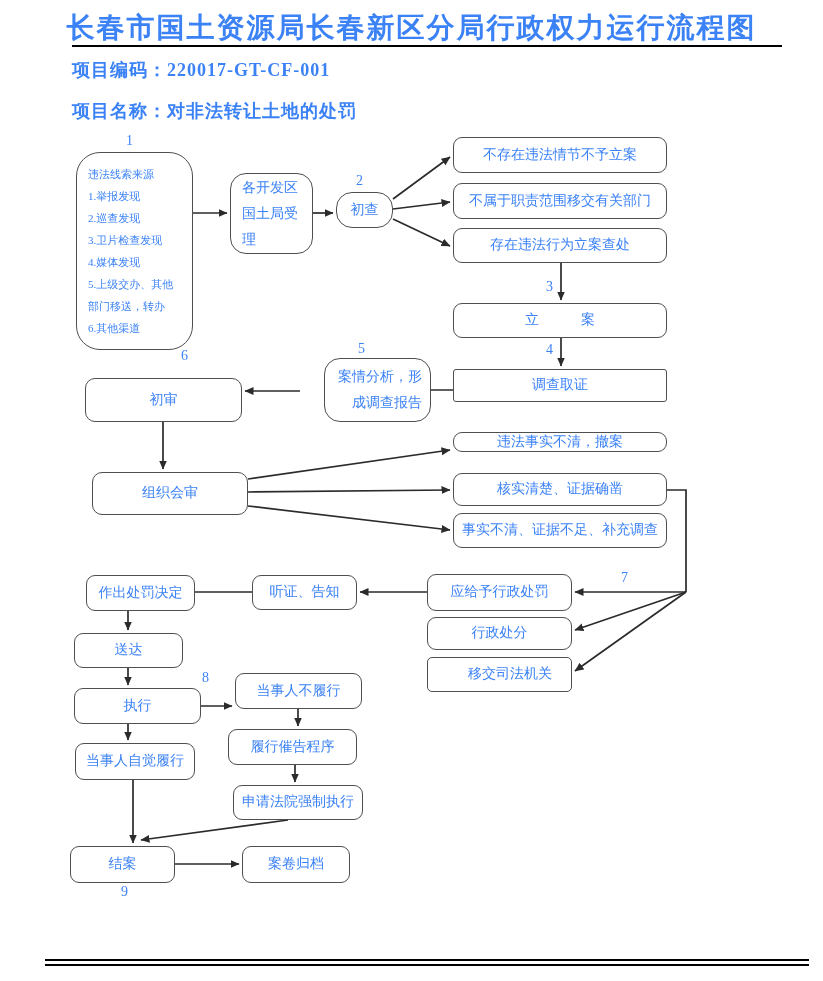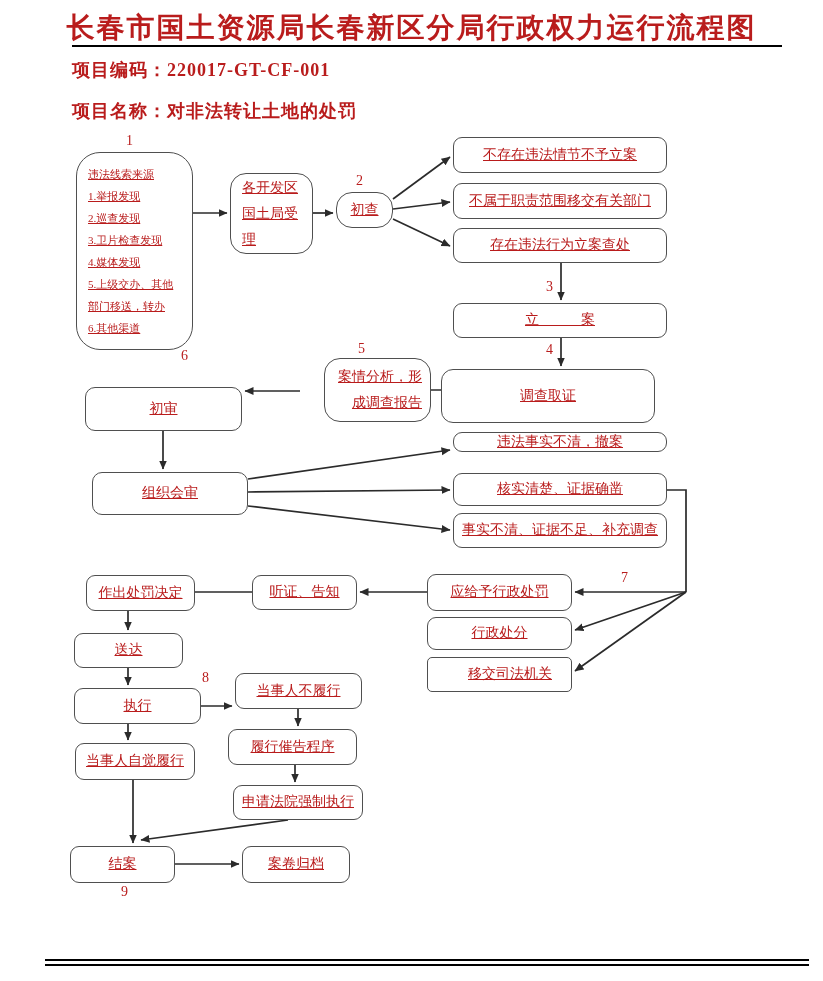--- a/index.html
+++ b/index.html
@@ -1,27 +1,27 @@
 <!DOCTYPE html>
 <html><head>
 <meta charset="utf-8">
 <style>
   html,body{margin:0;padding:0;background:#ffffff;}
   .page{position:relative;width:823px;height:981px;background:#fff;overflow:hidden;
-        font-family:"Liberation Serif","DejaVu Serif",serif;color:#b91c1c;}
+        font-family:"Liberation Serif","DejaVu Serif",serif;color:#3b82f6;}
   .title{position:absolute;left:0;top:9px;width:823px;text-align:center;
          font-size:28px;font-weight:bold;letter-spacing:2px;white-space:nowrap;}
   .title-rule{position:absolute;left:72px;top:45px;width:710px;height:2px;background:#000;}
   .meta{position:absolute;left:72px;font-size:18px;font-weight:bold;letter-spacing:1px;}
   .meta.code{top:58px;}
   .meta.name{top:99px;}
   .arrows{position:absolute;left:0;top:0;}
   .node{position:absolute;box-sizing:border-box;background:#fff;border:1.5px solid #4f4f4f;
         display:flex;align-items:center;justify-content:center;text-align:center;
-        font-size:14px;line-height:1.3;text-decoration:underline;}
+        font-size:14px;line-height:1.3;}
   .node.pre{white-space:pre;}
   .node.source{flex-direction:column;align-items:flex-start;justify-content:center;
         text-align:left;font-size:11px;padding:6px 4px 6px 11px;}
   .node.source div{line-height:22px;white-space:nowrap;}
   .node.accept{justify-content:flex-start;text-align:left;padding:4px 6px 4px 11px;line-height:26px;}
   .node.analysis{justify-content:flex-start;text-align:right;padding:4px 8px 4px 12px;line-height:26px;margin-left:24px;}
   .step{position:absolute;font-size:14px;line-height:14px;}
   .bottom-rule{position:absolute;left:45px;top:959px;width:764px;height:3px;
         border-top:2px solid #000;border-bottom:2px solid #000;}
 </style>
@@ -90,25 +90,25 @@
   <div class="node" style="left:336px;top:192px;width:57px;height:36px;border-radius:16px;">初查</div>
 
   <div class="node" style="left:453px;top:137px;width:214px;height:36px;border-radius:9px;">不存在违法情节不予立案</div>
 
   <div class="node" style="left:453px;top:183px;width:214px;height:36px;border-radius:9px;">不属于职责范围移交有关部门</div>
 
   <div class="node" style="left:453px;top:228px;width:214px;height:35px;border-radius:9px;">存在违法行为立案查处</div>
 
   <div class="node pre" style="left:453px;top:303px;width:214px;height:35px;border-radius:9px;">立　　　案</div>
 
-  <div class="node" style="left:441px;top:369px;width:214px;height:54px;border-radius:12px;">调查取证</div>
+  <div class="node" style="left:453px;top:369px;width:214px;height:33px;border-radius:3px;">调查取证</div>
 
   <div class="node analysis" style="left:300px;top:358px;width:107px;height:64px;border-radius:16px;">案情分析，形成调查报告</div>
 
-  <div class="node" style="left:85px;top:387px;width:157px;height:44px;border-radius:10px;">初审</div>
+  <div class="node" style="left:85px;top:378px;width:157px;height:44px;border-radius:10px;">初审</div>
 
   <div class="node" style="left:92px;top:472px;width:156px;height:43px;border-radius:10px;">组织会审</div>
 
   <div class="node" style="left:453px;top:432px;width:214px;height:20px;border-radius:9px;">违法事实不清，撤案</div>
 
   <div class="node" style="left:453px;top:473px;width:214px;height:33px;border-radius:9px;">核实清楚、证据确凿</div>
 
   <div class="node" style="left:453px;top:513px;width:214px;height:35px;border-radius:9px;">事实不清、证据不足、补充调查</div>
 
   <div class="node" style="left:427px;top:574px;width:145px;height:37px;border-radius:9px;">应给予行政处罚</div>

